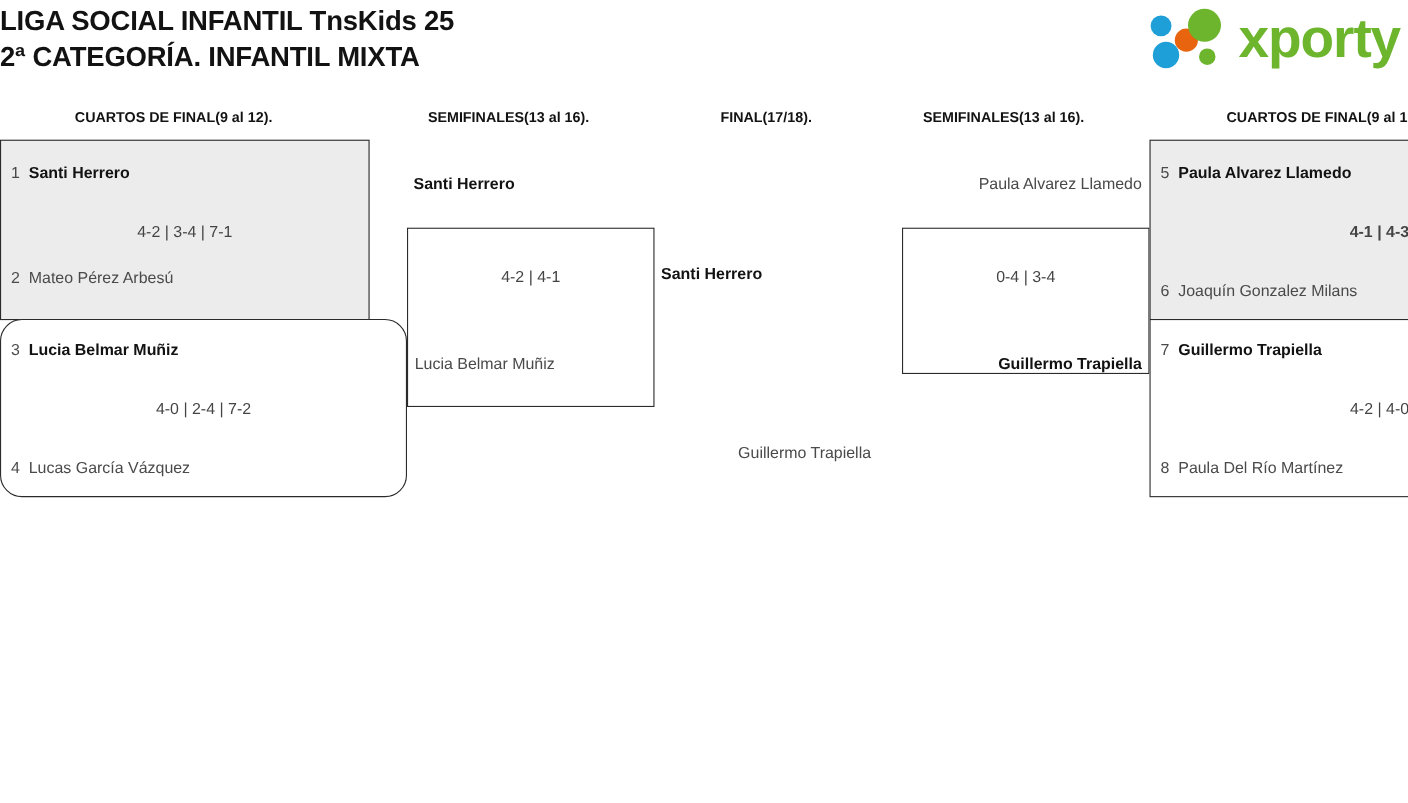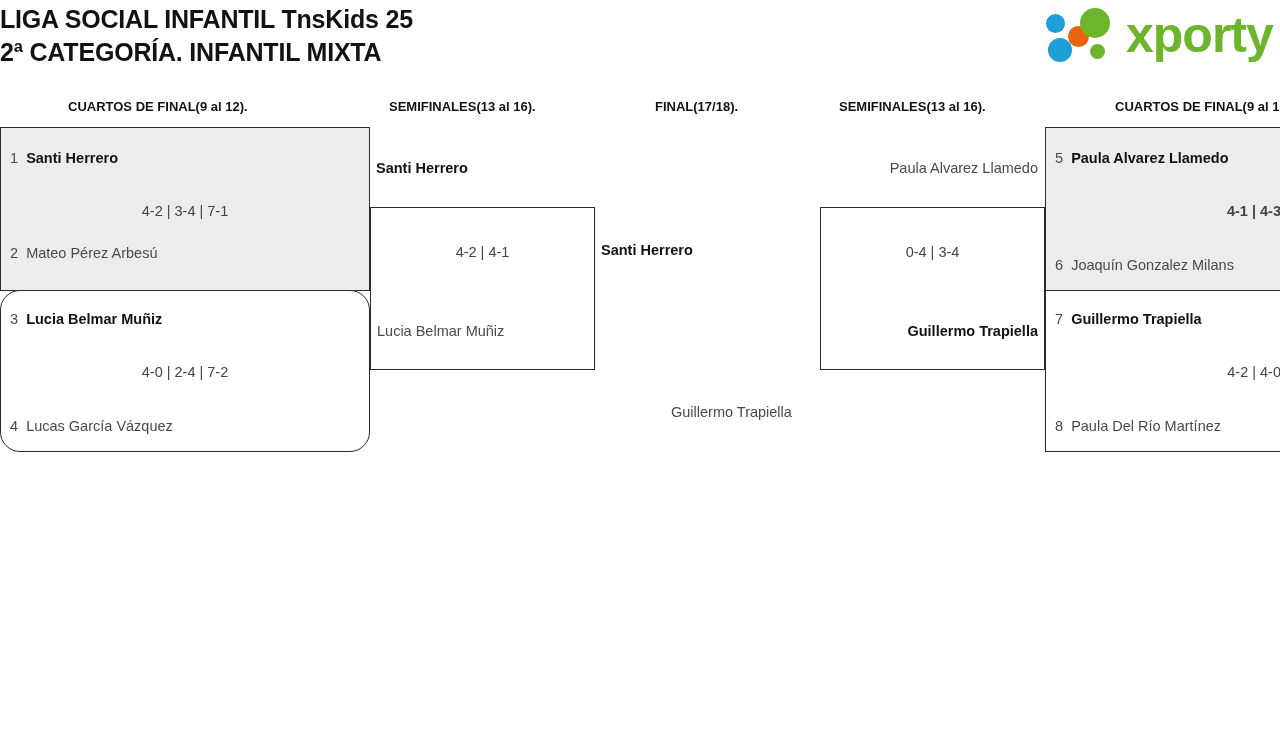--- a/index.html
+++ b/index.html
@@ -97,21 +97,21 @@
     </div>
     <div class="logo-word">xporty</div>
   </div>
 
   <div class="col-head" style="left:68px;">CUARTOS DE FINAL(9 al 12).</div>
   <div class="col-head" style="left:389px;">SEMIFINALES(13 al 16).</div>
   <div class="col-head" style="left:655px;">FINAL(17/18).</div>
   <div class="col-head" style="left:839px;">SEMIFINALES(13 al 16).</div>
   <div class="col-head" style="left:1115px;">CUARTOS DE FINAL(9 al 12).</div>
 
-  <div class="mbox shaded" style="left:0px; top:127px; width:370px; height:164px;">
+  <div class="mbox shaded" style="left:0px; top:127px; width:336px; height:164px;">
     <div class="slot winner al" style="left:9px; top:21px;">
       <span class="seed">1&nbsp;&nbsp;</span><span>Santi Herrero</span>
     </div>
     <div class="score" style="left:9px; right:9px; top:74px; text-align:center;">4-2 | 3-4 | 7-1</div>
     <div class="slot al" style="left:9px; top:116px;">
       <span class="seed">2&nbsp;&nbsp;</span><span>Mateo Pérez Arbesú</span>
     </div>
   </div>
 
   <div class="mbox" style="left:0px; top:290px; width:370px; height:162px;border-radius:20px;">
@@ -129,21 +129,21 @@
   <div class="mbox" style="left:370px; top:207px; width:225px; height:163px;">
     <div class="score" style="left:6px; right:6px; top:35px; text-align:center;">4-2 | 4-1</div>
     <div class="slot al" style="left:6px; top:114px;">Lucia Belmar Muñiz</div>
   </div>
 
   <div class="slot winner al" style="left:601px; top:241px;">Santi Herrero</div>
   <div class="slot al" style="left:671px; top:403px;">Guillermo Trapiella</div>
 
   <div class="slot ar" style="left:620px; width:418px; top:159px;">Paula Alvarez Llamedo</div>
 
-  <div class="mbox" style="left:820px; top:207px; width:225px; height:163px;">
+  <div class="mbox" style="left:820px; top:207px; width:225px; height:133px;">
     <div class="score" style="left:6px; right:6px; top:35px; text-align:center;">0-4 | 3-4</div>
     <div class="slot winner ar" style="left:6px; right:6px; top:114px;">Guillermo Trapiella</div>
   </div>
 
   <div class="mbox shaded" style="left:1045px; top:127px; width:245px; height:164px;">
     <div class="slot winner al" style="left:9px; top:21px;">
       <span class="seed">5&nbsp;&nbsp;</span><span>Paula Alvarez Llamedo</span>
     </div>
     <div class="score" style="left:9px; width:226px; top:74px; text-align:right;font-weight:bold;">4-1 | 4-3</div>
     <div class="slot al" style="left:9px; top:128px;">

